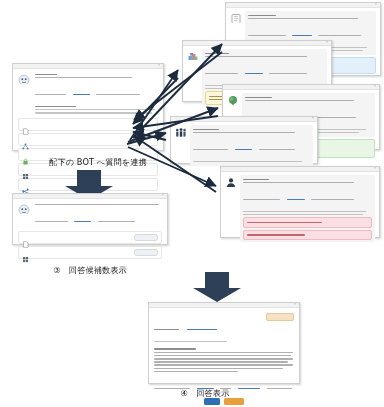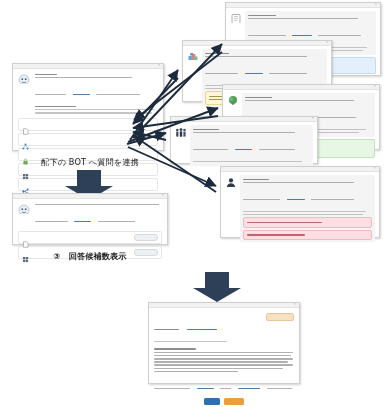--- a/index.html
+++ b/index.html
@@ -304,21 +304,21 @@
               <circle cx="5.7" cy="1.5" r=".9" fill="#2f6fb5"></circle>
               <circle cx="5.7" cy="5.5" r=".9" fill="#2f6fb5"></circle>
               <circle cx="1.2" cy="3.5" r=".9" fill="#2f6fb5"></circle>
             </svg>
         </span>
         <span class="lbl"><span class="tl" style="width:42%"></span></span>
       </div>
     </div>
   </div>
 
-  <div class="cap" style="left:0;top:157px;width:180px;">配下の BOT へ質問を連携</div>
+  <div class="cap" style="left:0;top:157px;width:180px;padding-left:8px;">配下の BOT へ質問を連携</div>
 
   <div class="blockarrow" style="left:62px;top:170px;">
     <svg width="54" height="30" viewBox="0 0 54 30">
       <path d="M15 0h24v16h12L27 30 3 16h12z" fill="#2e4057"></path>
     </svg>
   </div>
 
   <div class="win" style="left:12px;top:193px;width:156px;height:52px;">
     <div class="titlebar">
       <span class="closedot">×</span>
@@ -359,21 +359,21 @@
               <rect x="1" y="3.8" width="2.3" height="2.3" fill="#5c6b7a"></rect>
               <rect x="3.8" y="3.8" width="2.3" height="2.3" fill="#5c6b7a"></rect>
             </svg>
         </span>
         <span class="lbl"><span class="tl" style="width:48%"></span></span>
         <span class="pill"></span>
       </div>
     </div>
   </div>
 
-  <div class="cap" style="left:0;top:251px;width:180px;font-weight:bold;">③　回答候補数表示</div>
+  <div class="cap" style="left:0;top:265px;width:180px;">③　回答候補数表示</div>
 
 
   <div class="blockarrow" style="left:190px;top:272px;">
     <svg width="54" height="30" viewBox="0 0 54 30">
       <path d="M15 0h24v16h12L27 30 3 16h12z" fill="#2e4057"></path>
     </svg>
   </div>
 
   <div class="win" style="left:148px;top:302px;width:152px;height:82px;">
     <div class="titlebar">
@@ -403,20 +403,21 @@
       <div class="tl" style="width:18%;display:inline-block;margin-left:2px"></div>
 
       <div class="btnrow" style="justify-content:center;">
         <span class="btn primary"></span>
         <span class="btn warn"></span>
       </div>
       
     </div>
   </div>
 
+  <div class="cap" style="left:130px;top:388px;width:150px;">④　回答表示</div>
 
   <svg class="arrows" viewBox="0 0 384 407">
     <defs>
       <marker id="ah" markerWidth="7" markerHeight="7" refX="5.6" refY="3" orient="auto" markerUnits="strokeWidth">
         <path d="M0 0 L6 3 L0 6 z" fill="#1b2a3d"></path>
       </marker>
     </defs>
     <g stroke="#1b2a3d" stroke-width="1.9" fill="none" marker-end="url(#ah)">
 
       <line x1="133" y1="138" x2="222" y2="44"></line>

